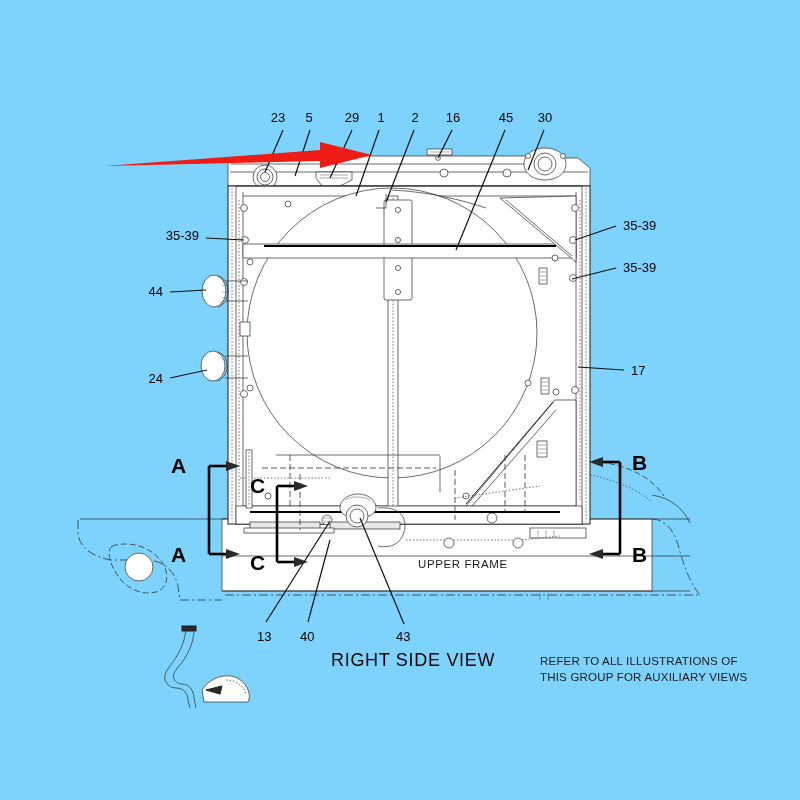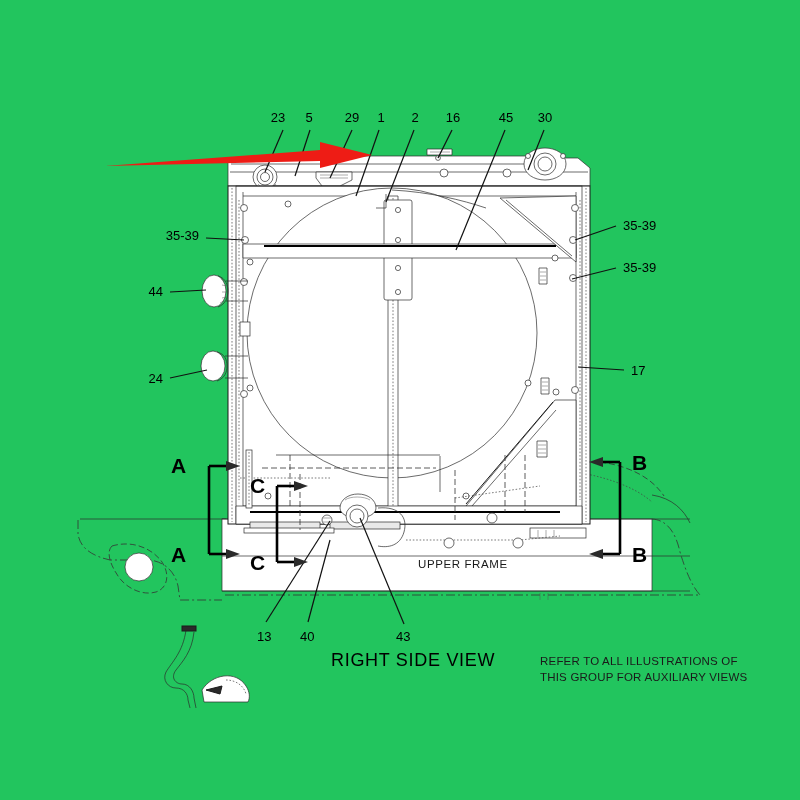--- a/index.html
+++ b/index.html
@@ -4,21 +4,21 @@
 <style>
   html, body {
     margin: 0;
     padding: 0;
     background: #ffffff;
   }
   #page {
     position: relative;
     width: 800px;
     height: 800px;
-    background: #22c55e;
+    background: #7dd3fc;
     font-family: "Liberation Sans", sans-serif;
     overflow: hidden;
   }
   #svg-root {
     position: absolute;
     left: 0;
     top: 0;
     width: 800px;
     height: 800px;
   }

